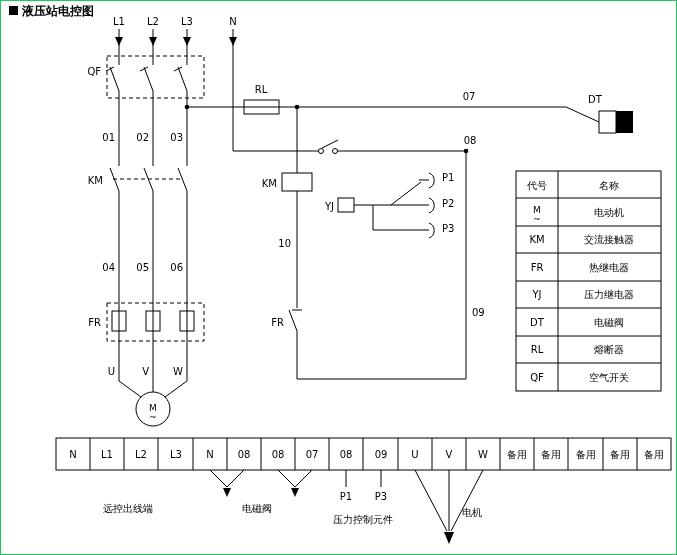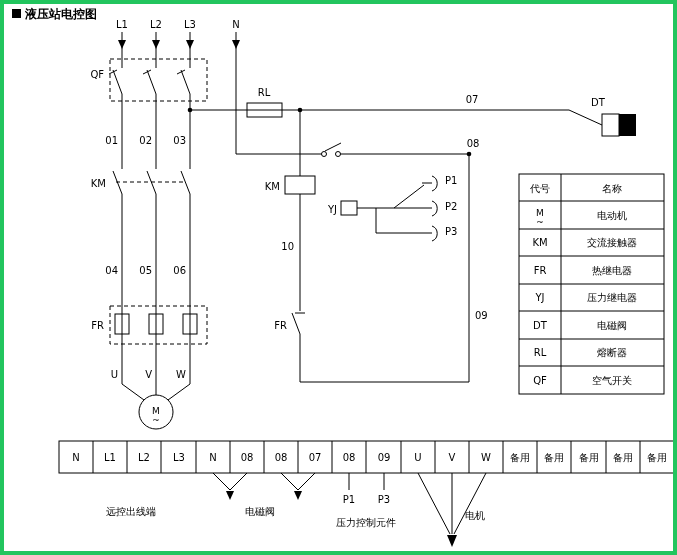--- a/index.html
+++ b/index.html
@@ -1,16 +1,16 @@
 <!DOCTYPE html>
 <html><head>
 <meta charset="utf-8">
 <style>
   html,body{margin:0;padding:0;background:#fff;}
-  .page{position:relative;width:677px;height:555px;box-sizing:border-box;border:4px solid #22c55e;background:#fff;overflow:hidden;}
+  .page{position:relative;width:677px;height:555px;box-sizing:border-box;border:1px solid #22c55e;background:#fff;overflow:hidden;}
   svg{display:block;}
   svg .ln{stroke:#000;stroke-width:1;fill:none;}
   svg .dash{stroke:#000;stroke-width:1;fill:none;stroke-dasharray:4 3;}
   svg .box{stroke:#000;stroke-width:1;fill:#fff;}
   svg .boxn{stroke:#000;stroke-width:1;fill:none;}
   svg .solid{fill:#000;stroke:none;}
   svg text{font-family:"DejaVu Sans","Liberation Sans",sans-serif;font-size:10px;fill:#000;stroke:none;}
   svg text.ttl{font-size:12px;font-weight:bold;}
   svg text.sm{font-size:9px;}
 </style>

